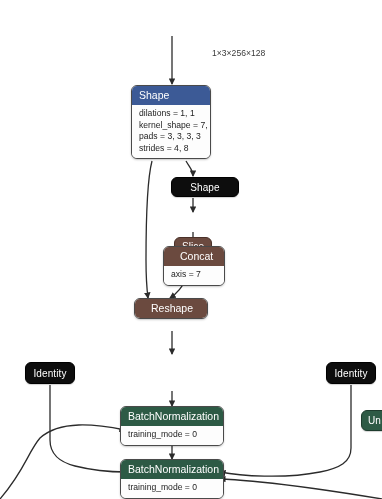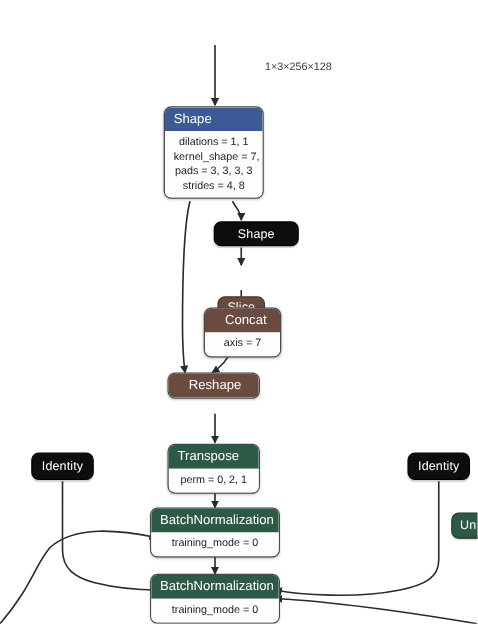--- a/index.html
+++ b/index.html
@@ -75,21 +75,20 @@
   .box .hdr {
     color: #ffffff;
     font-size: 10.5px;
     padding: 3px 7px 4px 7px;
     line-height: 12px;
     white-space: nowrap;
   }
   .box .body {
     background: #fdfdfd;
     padding: 3px 7px 4px 7px;
-    text-align: center;
   }
   .box .attr {
     font-size: 8.6px;
     color: #1d1d1d;
     line-height: 11.6px;
     white-space: nowrap;
   }
   .hdr.blue   { background: #3c5a96; }
   .hdr.brown  { background: #6b4a3f; padding-left: 16px; }
   .hdr.green  { background: #2d5a45; }
@@ -167,26 +166,20 @@
     <div class="hdr brown">Concat</div>
     <div class="body">
       <div class="attr">axis = 7</div>
     </div>
   </div>
 
   <div class="node box" style="left:134px; top:298px; width:74px;">
     <div class="hdr brown">Reshape</div>
   </div>
 
-  <div class="node box" style="left:134px; top:355px; width:74px;">
-    <div class="hdr green">Transpose</div>
-    <div class="body">
-      <div class="attr">perm = 0, 2, 1</div>
-    </div>
-  </div>
 
   <div class="node box" style="left:120px; top:406px; width:104px;">
     <div class="hdr green">BatchNormalization</div>
     <div class="body">
       <div class="attr">training_mode = 0</div>
     </div>
   </div>
 
   <div class="node box" style="left:120px; top:459px; width:104px;">
     <div class="hdr green">BatchNormalization</div>

